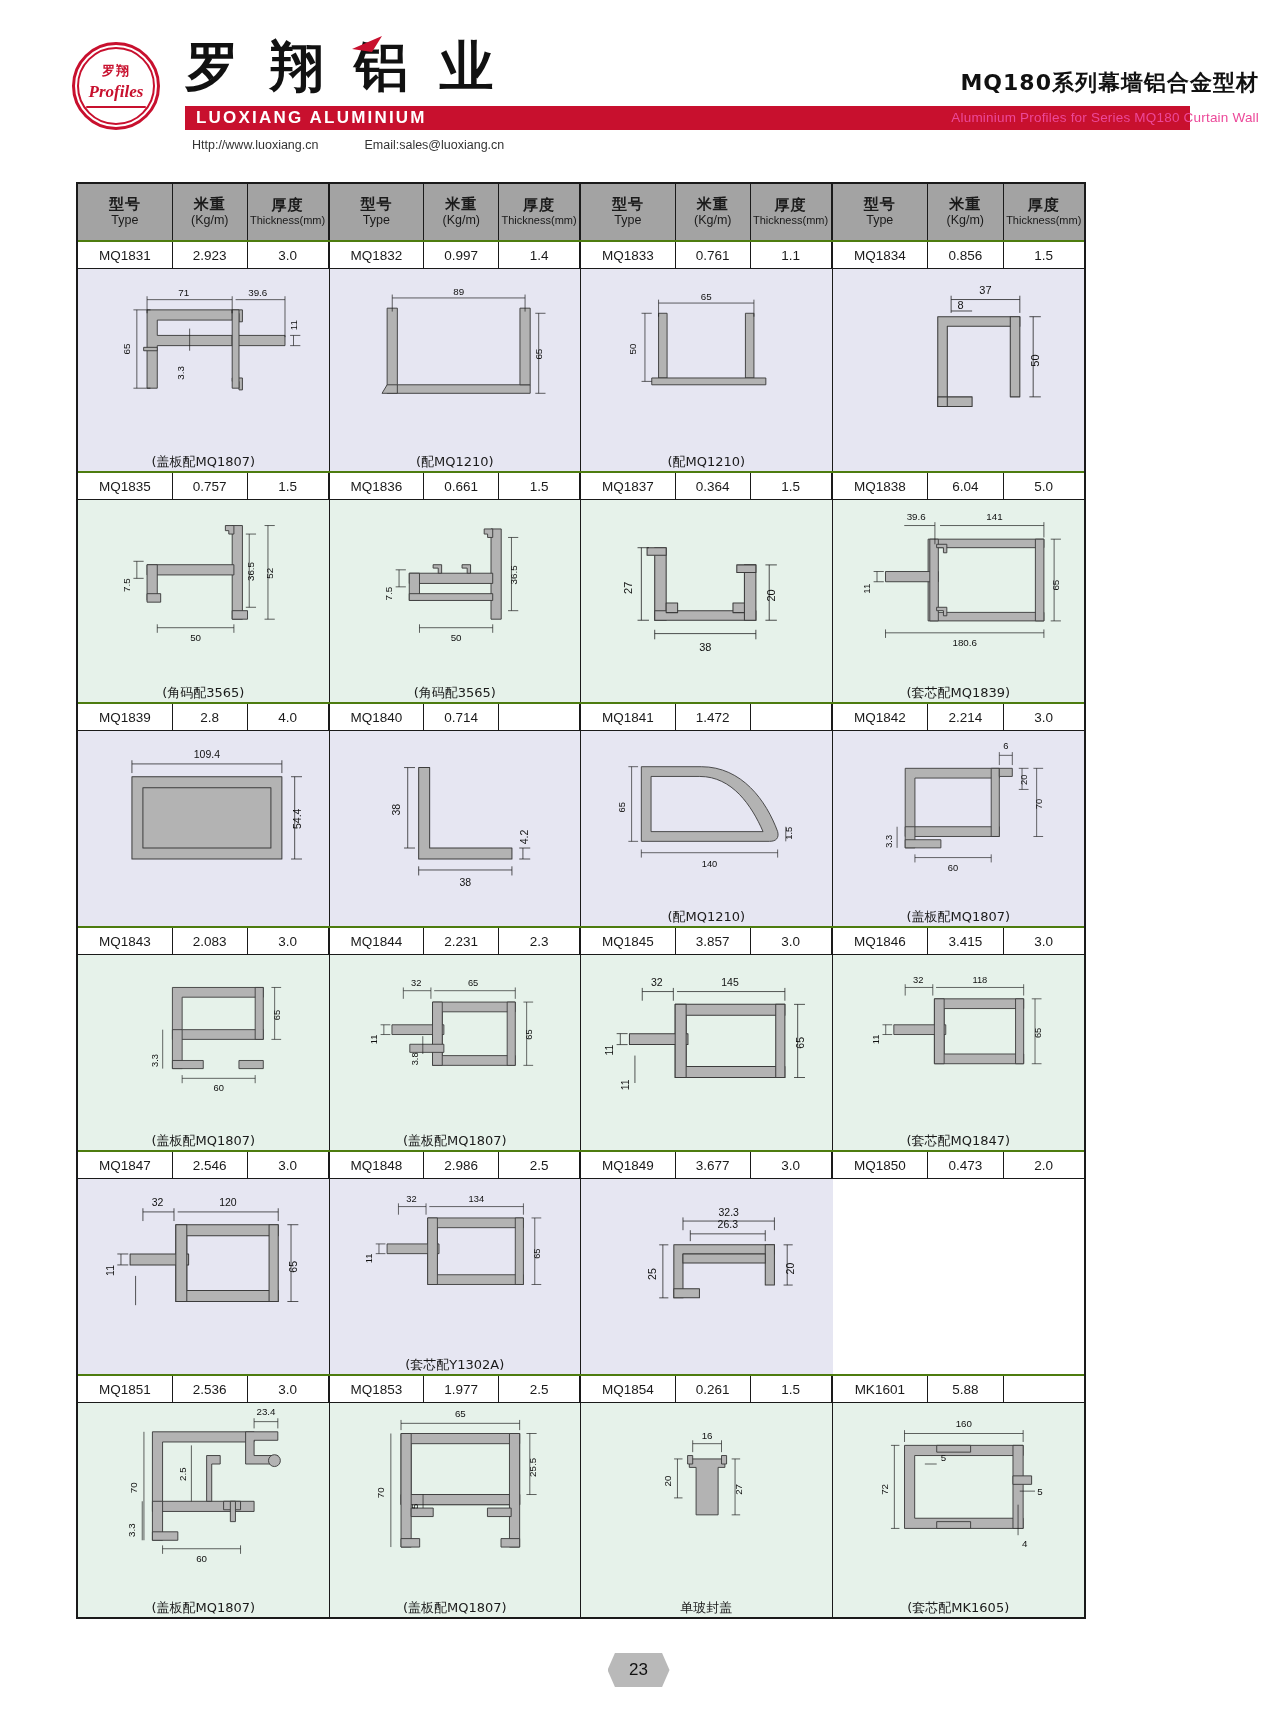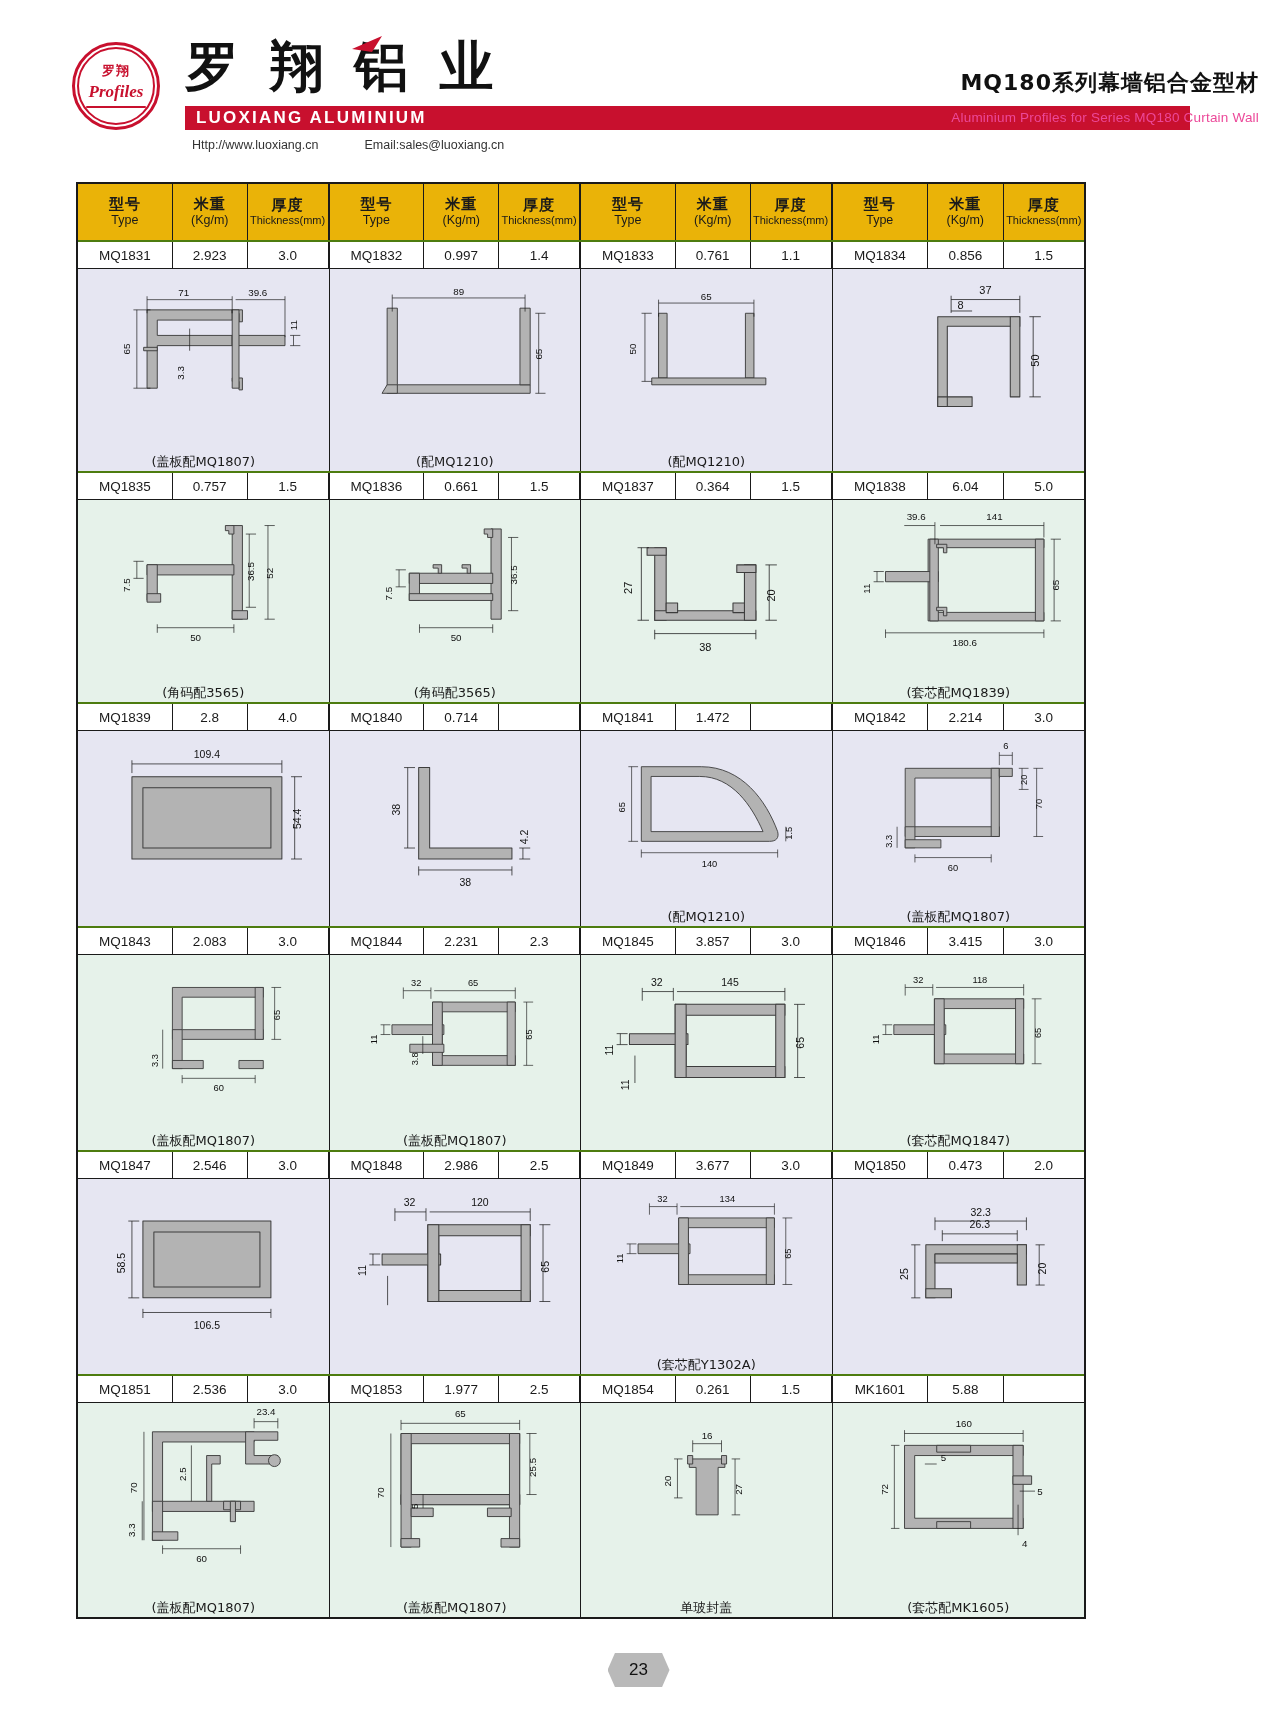--- a/index.html
+++ b/index.html
@@ -82,21 +82,21 @@
 
   
   .sheet {
     position:absolute; left:76px; top:182px;
     width:1010px;
     border:2px solid #1a1a1a;
     background:#fff;
   }
 
   
-  .hdr-row { display:flex; height:56px; background:#eab308; }
+  .hdr-row { display:flex; height:56px; background:#a3a3a3; }
   .hdr-row .cell-block { width:25%; display:flex; border-right:2px solid #1a1a1a; }
   .hdr-row .cell-block:last-child { border-right:none; }
   .hdr-cell {
     display:flex; flex-direction:column; align-items:center; justify-content:center;
     border-right:1px solid #1a1a1a;
     line-height:1.18;
   }
   .hdr-cell:last-child { border-right:none; }
   .hdr-cell.type { width:38%; }
   .hdr-cell.weight { width:30%; }
@@ -804,38 +804,20 @@
     </div>
     <div class="cell-block">
       <div class="spec-cell type">MQ1850</div>
       <div class="spec-cell weight">0.473</div>
       <div class="spec-cell thick">2.0</div>
     </div>
   </div>
 
   <div class="draw-row" style="height:196px;">
 
-    <div class="draw-cell w1 tint-lav">
-      <div class="draw-area">
-        <svg viewBox="0 0 252 175" preserveAspectRatio="xMidYMid meet">
-          <path class="prof" d="M60 46 H200 V130 H60 Z M72 58 H188 V118 H72 Z"></path>
-          <g class="dim">
-            <path d="M48 46 V130"></path>
-              <path d="M44 46 H56"></path>
-              <path d="M44 130 H56"></path>
-            <path d="M60 146 H200"></path>
-              <path d="M60 142 V152"></path>
-              <path d="M200 142 V152"></path>
-          </g>
-          <text class="dimtxt" x="40" y="92" text-anchor="middle" transform="rotate(-90 40 92)">58.5</text>
-          <text class="dimtxt" x="130" y="164" text-anchor="middle">106.5</text>
-        </svg>
-      </div>
-      <div class="caption"></div>
-    </div>
 
     <div class="draw-cell w1 tint-lav">
       <div class="draw-area">
         <svg viewBox="0 0 252 175" preserveAspectRatio="xMidYMid meet">
           <path class="prof" d="M96 50 H208 V62 H108 V122 H208 V134 H96 Z"></path>
           <path class="prof" d="M198 50 H208 V134 H198 Z"></path>
           <path class="prof" d="M46 82 H110 V94 H46 Z"></path>
           <path class="prof" d="M96 50 H108 V134 H96 Z"></path>
           <g class="dim">
             <path d="M60 36 H94"></path>

